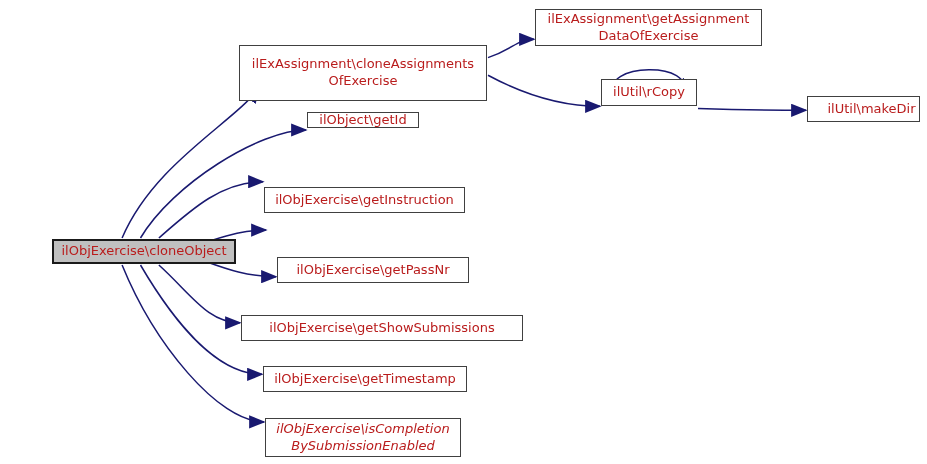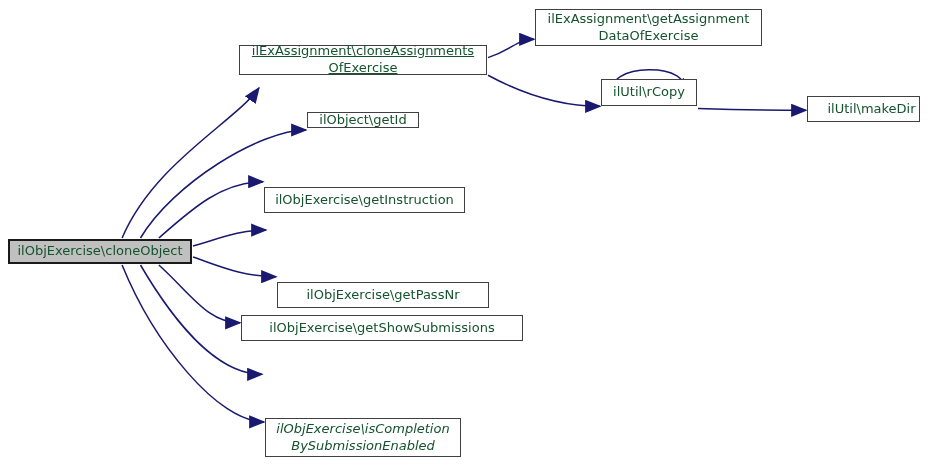--- a/index.html
+++ b/index.html
@@ -19,33 +19,34 @@
     position: absolute;
     left: 0;
     top: 0;
     pointer-events: none;
   }
   .node {
     position: absolute;
     box-sizing: border-box;
     background: #ffffff;
     border: 1px solid #404040;
-    color: #14532d;
+    color: #b91c1c;
     font-size: 13px;
     line-height: 1.3;
     display: flex;
     align-items: center;
     justify-content: center;
     text-align: center;
     white-space: pre-line;
     cursor: pointer;
   }
   .node.highlight {
     background: #c0c0c0;
     border: 2px solid #1a1a1a;
+    margin-left: 44px;
   }
 </style>
 </head>
 <body>
 
 <div id="stage">
     <svg width="927" height="464" class="edges">
       <defs>
         <marker id="arrow" viewBox="0 0 10 8" refX="9" refY="4" markerWidth="11" markerHeight="9" orient="auto">
           <path d="M0,0 L10,4 L0,8 z" fill="#191970"></path>
@@ -58,25 +59,26 @@
       <path d="M193,257 C219,265.865 242.8,276.7 276,276.7" fill="none" stroke="#191970" stroke-width="1.5" marker-end="url(#arrow)"></path>
       <path d="M158.88,265 C190.88,293.9 207.552,322.8 240,322.8" fill="none" stroke="#191970" stroke-width="1.5" marker-end="url(#arrow)"></path>
       <path d="M140.48,265 C172.48,319.65999999999997 216,374.32 262,374.32" fill="none" stroke="#191970" stroke-width="1.5" marker-end="url(#arrow)"></path>
       <path d="M122.08,265 C154.07999999999998,343.45 218,421.9 264,421.9" fill="none" stroke="#191970" stroke-width="1.5" marker-end="url(#arrow)"></path>
       <path d="M488,57.6 C514,49.383 515.6,39.34 534,39.34" fill="none" stroke="#191970" stroke-width="1.5" marker-end="url(#arrow)"></path>
       <path d="M488,75.24 C514,89.235 555.2,106.34 600,106.34" fill="none" stroke="#191970" stroke-width="1.5" marker-end="url(#arrow)"></path>
       <path d="M614.44,95 C598.44,62 699.64,61 681.64,94" fill="none" stroke="#191970" stroke-width="1.5" marker-end="url(#arrow)"></path>
       <path d="M698,108.5 C724,109.31 762.8,110.3 806,110.3" fill="none" stroke="#191970" stroke-width="1.5" marker-end="url(#arrow)"></path>
     </svg>
     <div class="node highlight" style="left: 8px; top: 239px; width: 184px; height: 25px;"><span>ilObjExercise\cloneObject</span></div>
-    <div class="node" style="left: 239px; top: 45px; width: 248px; height: 30px; text-decoration: underline;"><span>ilExAssignment\cloneAssignments
+    <div class="node" style="left: 239px; top: 45px; width: 248px; height: 56px;"><span>ilExAssignment\cloneAssignments
 OfExercise</span></div>
     <div class="node" style="left: 535px; top: 9px; width: 227px; height: 37px;"><span>ilExAssignment\getAssignment
 DataOfExercise</span></div>
     <div class="node" style="left: 601px; top: 79px; width: 96px; height: 27px;"><span>ilUtil\rCopy</span></div>
     <div class="node" style="left: 807px; top: 96px; width: 113px; height: 26px; padding-left: 16px;"><span>ilUtil\makeDir</span></div>
     <div class="node" style="left: 307px; top: 112px; width: 112px; height: 16px;"><span>ilObject\getId</span></div>
     <div class="node" style="left: 264px; top: 163px; width: 201px; height: 26px; margin-top: 24px;"><span>ilObjExercise\getInstruction</span></div>
-    <div class="node" style="left: 277px; top: 282px; width: 212px; height: 26px;"><span>ilObjExercise\getPassNr</span></div>
+    <div class="node" style="left: 277px; top: 257px; width: 192px; height: 26px;"><span>ilObjExercise\getPassNr</span></div>
     <div class="node" style="left: 241px; top: 315px; width: 282px; height: 26px;"><span>ilObjExercise\getShowSubmissions</span></div>
+    <div class="node" style="left: 263px; top: 366px; width: 204px; height: 26px;"><span>ilObjExercise\getTimestamp</span></div>
     <div class="node" style="left: 265px; top: 418px; width: 196px; height: 39px; font-style: italic;"><span>ilObjExercise\isCompletion
 BySubmissionEnabled</span></div>
   </div>
 
 </body></html>

